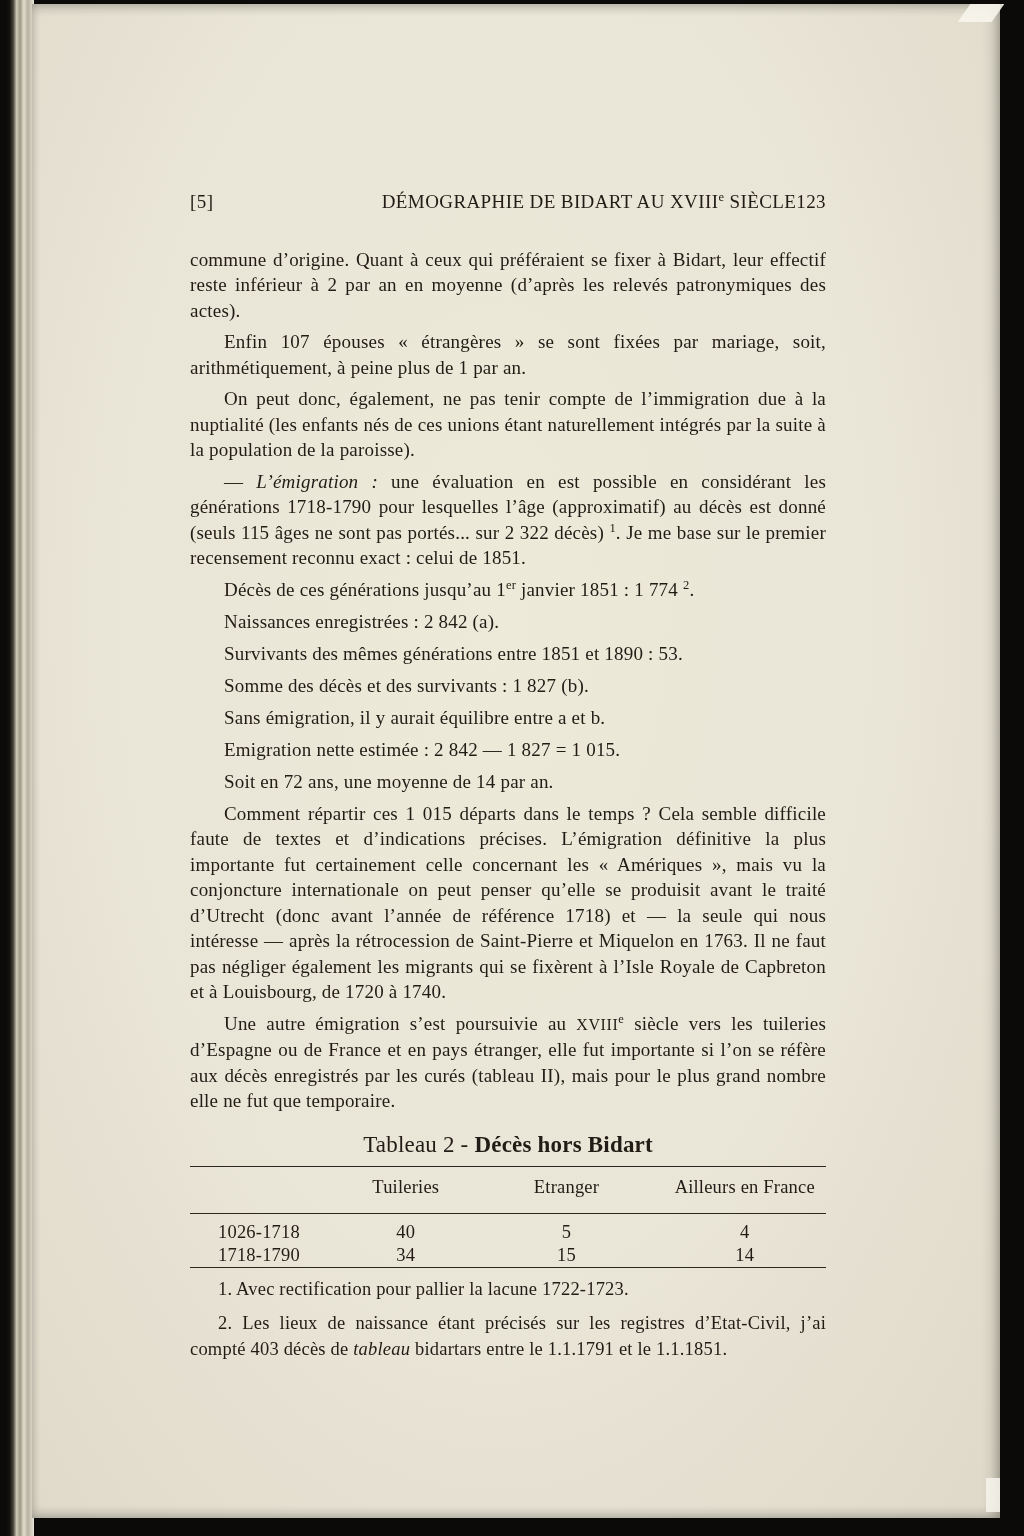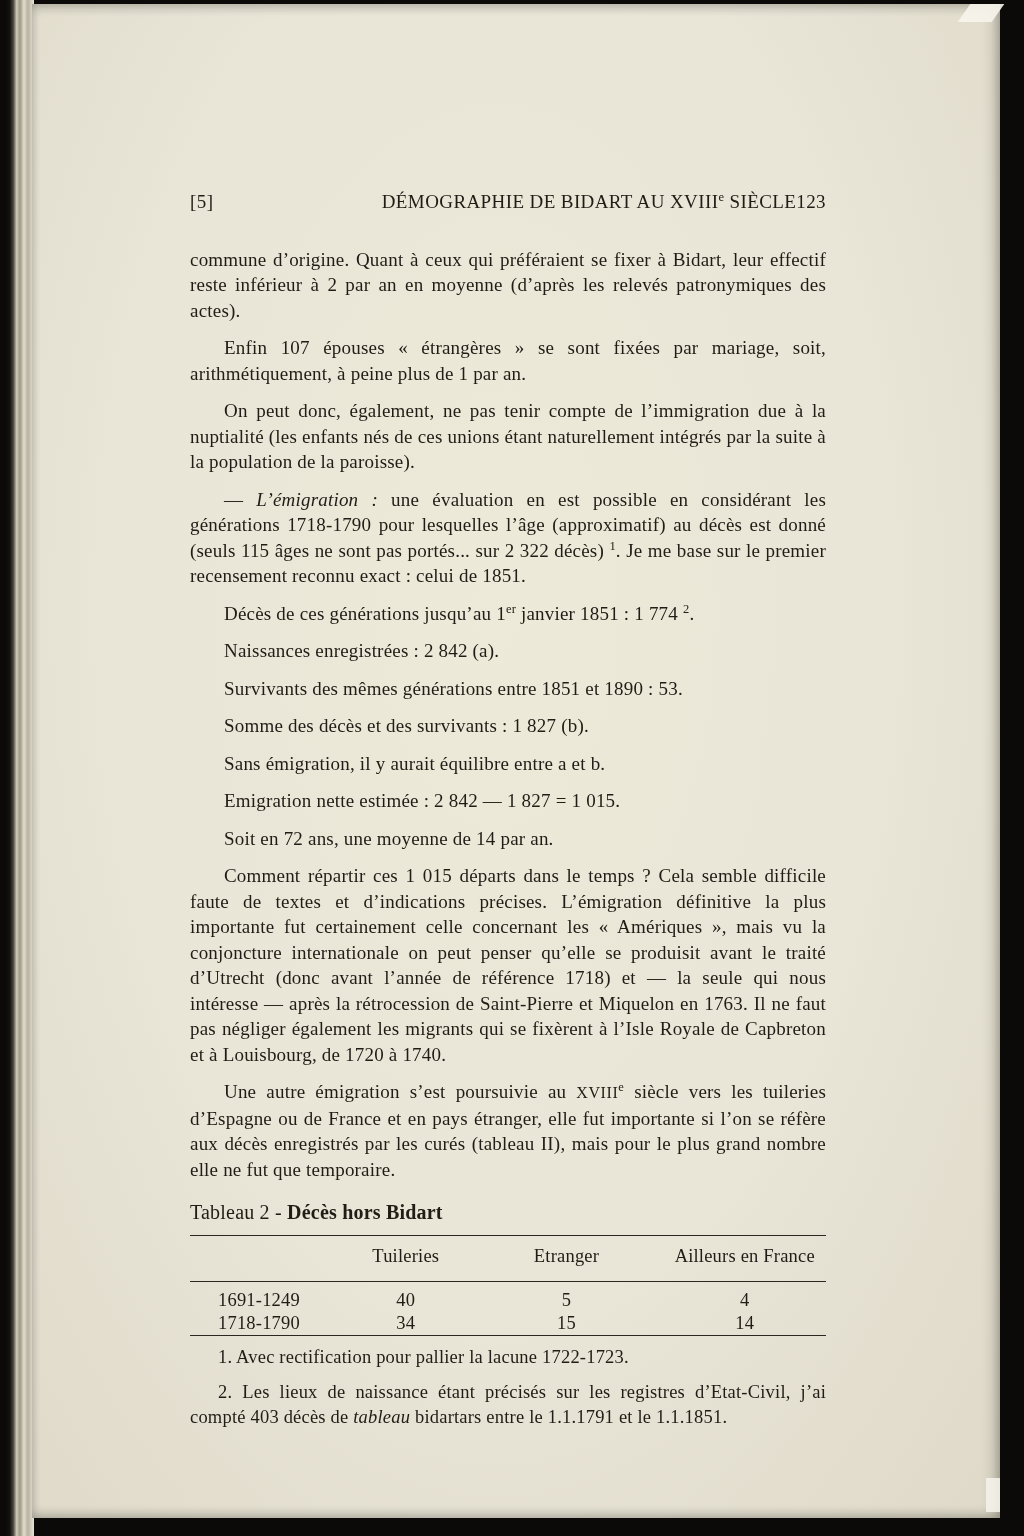--- a/index.html
+++ b/index.html
@@ -68,34 +68,34 @@
   .page-header {
     display: flex;
     justify-content: space-between;
     align-items: baseline;
     margin-bottom: 32px;
     font-size: 19px;
     letter-spacing: 0.4px;
   }
   .page-header .title { text-align: right; flex: 1; }
   .body-text p {
-    margin: 12px 0 5px 0;
+    margin: 6px 0 5px 0;
     text-align: justify;
   }
   .body-text p.indent { text-indent: 34px; }
   .body-text p.stat { margin-bottom: 6.5px; }
   .seg-italic { font-style: italic; }
   .seg-bold { font-weight: bold; }
   .seg-sup { vertical-align: super; font-size: 0.66em; line-height: 0; }
   .seg-sc { font-size: 0.84em; letter-spacing: 0.6px; }
   .table-block { margin-top: 18px; }
   .table-caption {
-    text-align: left;
+    text-align: center;
     margin-bottom: 9px;
-    font-size: 20px;
+    font-size: 23px;
   }
   .ttable {
     border-top: 1.5px solid #2c2720;
     border-bottom: 1.5px solid #2c2720;
     font-size: 18.5px;
   }
   .trow {
     display: grid;
     grid-template-columns: 1fr 1.02fr 1.12fr 1.3fr;
     gap: 27px;
@@ -153,21 +153,21 @@
       <div class="table-block">
         <div class="table-caption"><span>Tableau 2  -  </span><span class="seg-bold">Décès hors Bidart</span></div>
         <div class="ttable">
           <div class="trow thead">
             <div class="tcell label"></div>
             <div class="tcell">Tuileries</div>
             <div class="tcell">Etranger</div>
             <div class="tcell">Ailleurs en France</div>
           </div>
           <div class="trow tdata first">
-            <div class="tcell label">1691-1249</div>
+            <div class="tcell label">1026-1718</div>
             <div class="tcell">40</div>
             <div class="tcell">5</div>
             <div class="tcell">4</div>
           </div>
           <div class="trow tdata last">
             <div class="tcell label">1718-1790</div>
             <div class="tcell">34</div>
             <div class="tcell">15</div>
             <div class="tcell">14</div>
           </div>

